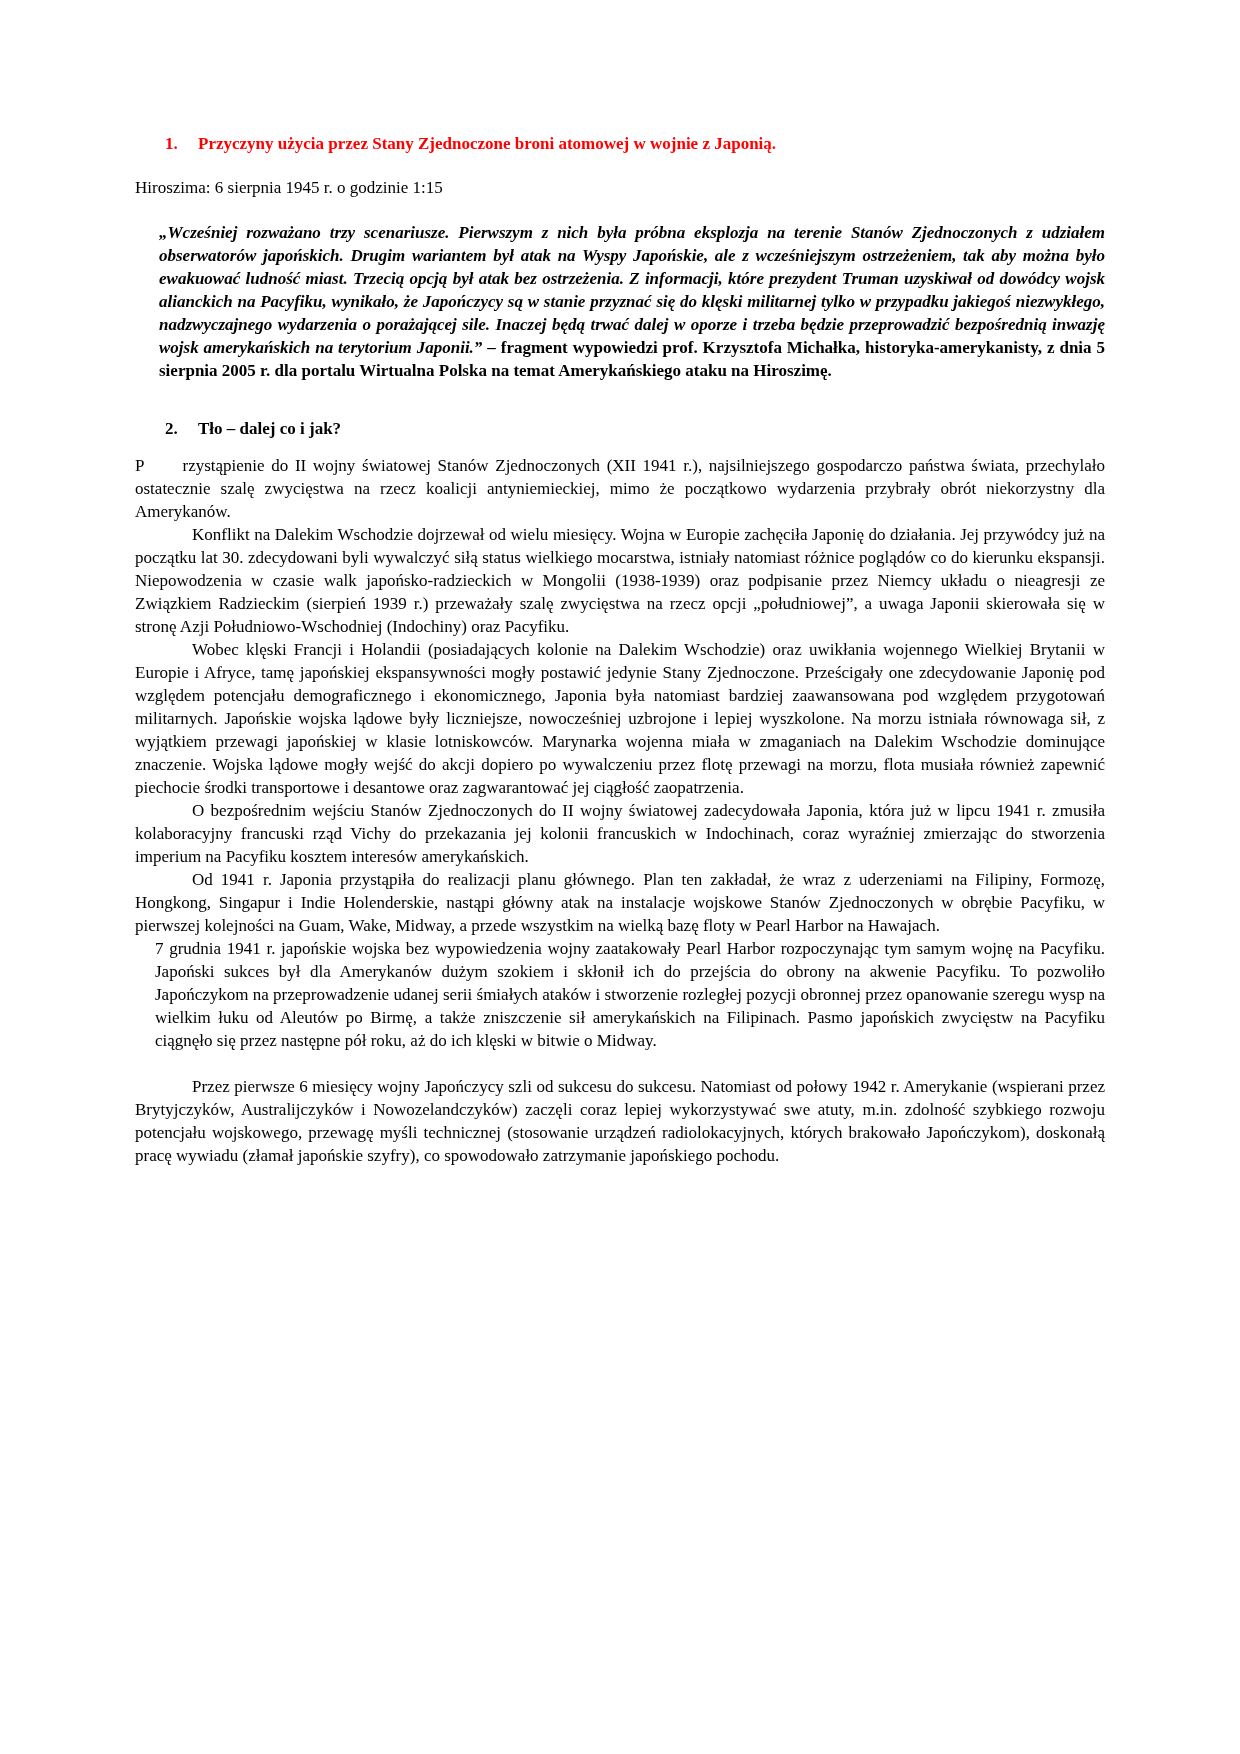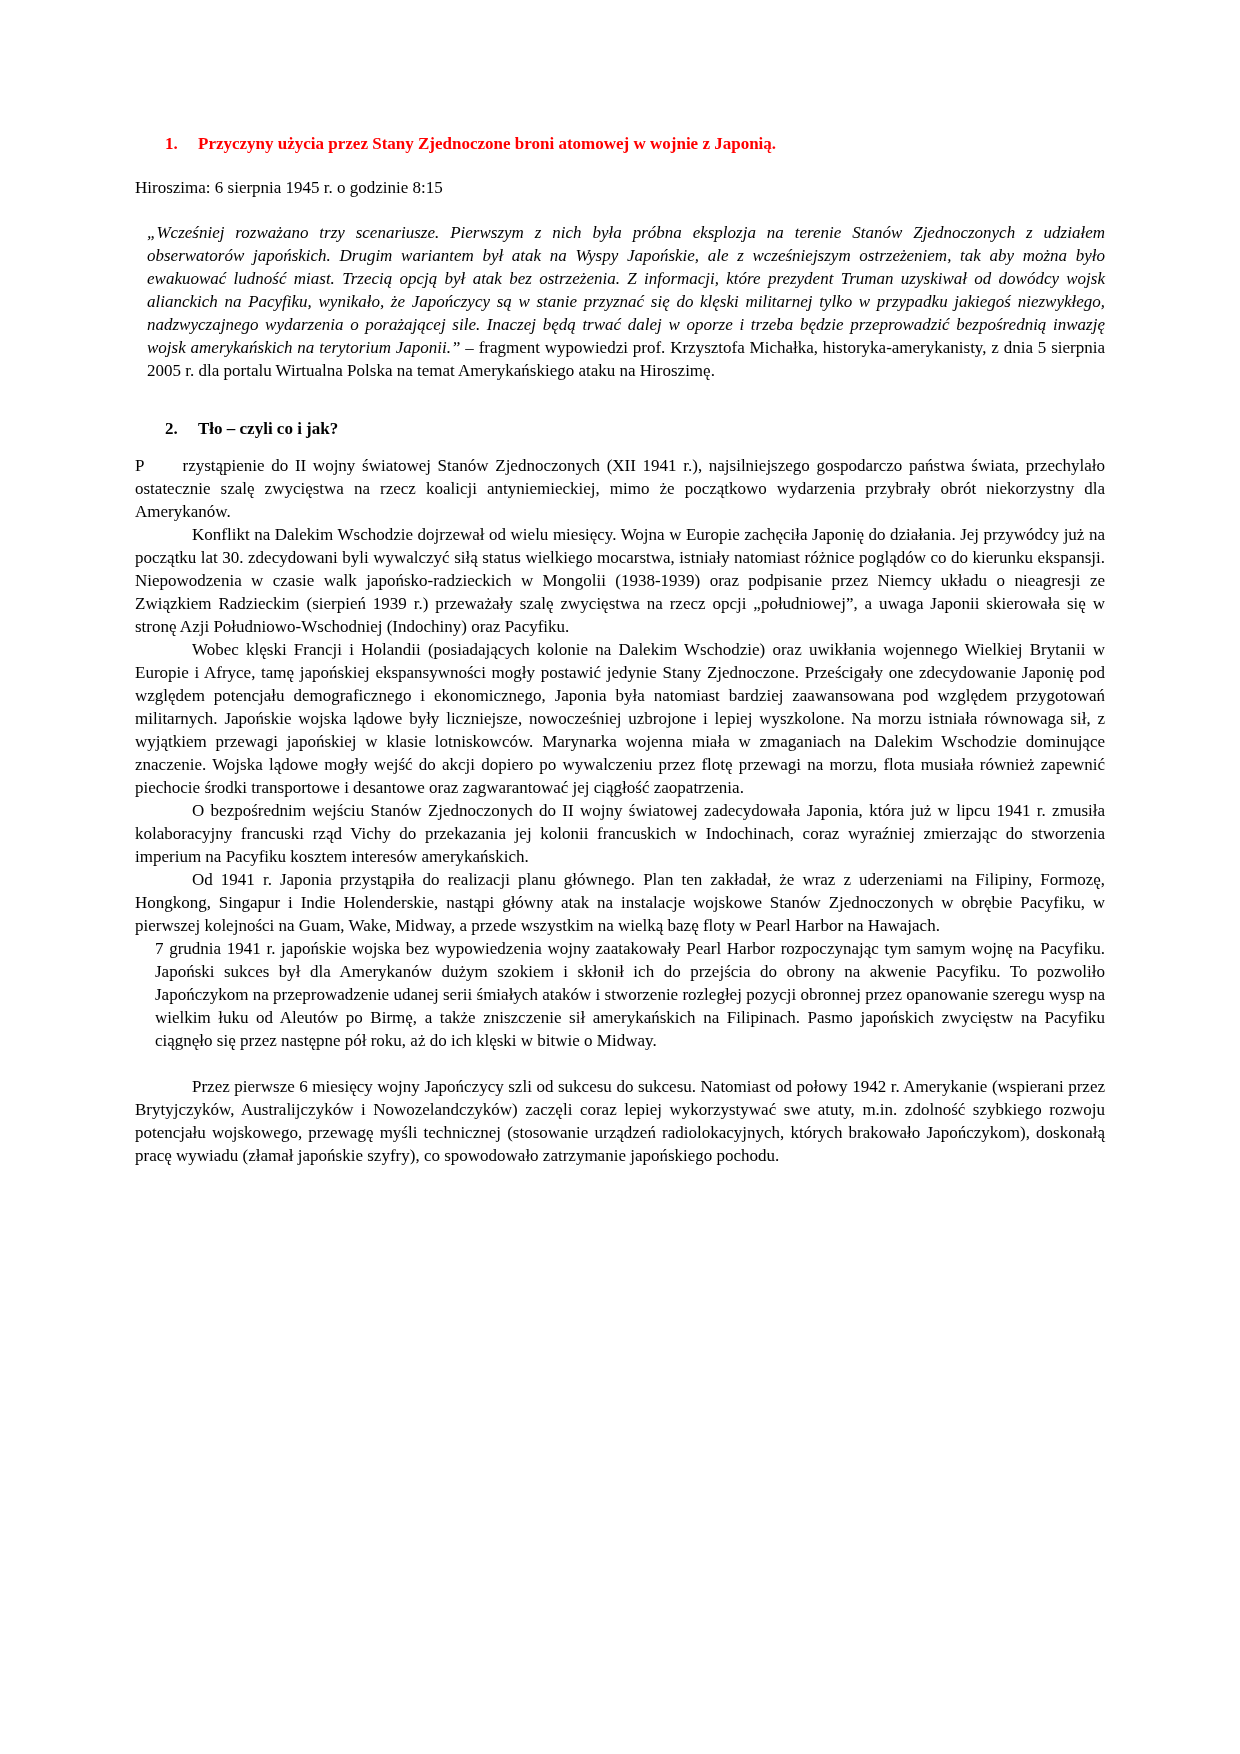--- a/index.html
+++ b/index.html
@@ -27,45 +27,45 @@
     width: 970px;
     font-size: 17px;
     line-height: 23px;
   }
   p { margin: 0; text-align: justify; }
   .plain { text-align: left; }
   .heading { font-weight: bold; margin-left: 30px; text-align: left; }
   .red-heading { color: #ff0000; margin-bottom: 21px; }
   .sub-heading { margin-bottom: 16px; }
   .h-num { display: inline-block; width: 33px; }
-  .quote { margin-left: 12px; margin-top: 22px; }
+  .quote { margin-left: 24px; margin-top: 22px; font-weight: bold; }
   .q-italic { font-style: italic; }
   .tlo-heading { margin-top: 35px; margin-bottom: 14px; }
   .indent { text-indent: 57px; }
   .block-left { margin-left: 20px; }
   .gap-top { margin-top: 23px; }
   .tab-gap { display: inline-block; width: 38px; }
 </style>
 </head>
 <body>
 
 <div class="page">
   <div class="content">
 
     <div class="heading red-heading">
       <span class="h-num">1.</span><span>Przyczyny użycia przez Stany Zjednoczone broni atomowej w wojnie z Japonią.</span>
     </div>
 
 
-    <p class="plain">Hiroszima: 6 sierpnia 1945 r. o godzinie 8:15</p>
+    <p class="plain">Hiroszima: 6 sierpnia 1945 r. o godzinie 1:15</p>
 
     <p class="quote"><span class="q-italic">„Wcześniej rozważano trzy scenariusze. Pierwszym z nich była próbna eksplozja na terenie Stanów Zjednoczonych z udziałem obserwatorów japońskich. Drugim wariantem był atak na Wyspy Japońskie, ale z wcześniejszym ostrzeżeniem, tak aby można było ewakuować ludność miast. Trzecią opcją był atak bez ostrzeżenia. Z informacji, które prezydent Truman uzyskiwał od dowódcy wojsk alianckich na Pacyfiku, wynikało, że Japończycy są w stanie przyznać się do klęski militarnej tylko w przypadku jakiegoś niezwykłego, nadzwyczajnego wydarzenia o porażającej sile. Inaczej będą trwać dalej w oporze i trzeba będzie przeprowadzić bezpośrednią inwazję wojsk amerykańskich na terytorium Japonii.”</span><span> – fragment wypowiedzi prof. Krzysztofa Michałka, historyka-amerykanisty, z dnia 5 sierpnia 2005 r. dla portalu Wirtualna Polska na temat Amerykańskiego ataku na Hiroszimę.</span></p>
 
     <div class="heading tlo-heading">
-      <span class="h-num">2.</span><span>Tło – czyli co i jak?</span>
+      <span class="h-num">2.</span><span>Tło – dalej co i jak?</span>
     </div>
 
     <p><span>P</span><span class="tab-gap"></span><span>rzystąpienie do II wojny światowej Stanów Zjednoczonych (XII 1941 r.), najsilniejszego gospodarczo państwa świata, przechylało ostatecznie szalę zwycięstwa na rzecz koalicji antyniemieckiej, mimo że początkowo wydarzenia przybrały obrót niekorzystny dla Amerykanów.</span></p>
 
     <p class="indent">Konflikt na Dalekim Wschodzie dojrzewał od wielu miesięcy. Wojna w Europie zachęciła Japonię do działania. Jej przywódcy już na początku lat 30. zdecydowani byli wywalczyć siłą status wielkiego mocarstwa, istniały natomiast różnice poglądów co do kierunku ekspansji. Niepowodzenia w czasie walk japońsko-radzieckich w Mongolii (1938-1939) oraz podpisanie przez Niemcy układu o nieagresji ze Związkiem Radzieckim (sierpień 1939 r.) przeważały szalę zwycięstwa na rzecz opcji „południowej”, a uwaga Japonii skierowała się w stronę Azji Południowo-Wschodniej (Indochiny) oraz Pacyfiku.</p>
 
     <p class="indent">Wobec klęski Francji i Holandii (posiadających kolonie na Dalekim Wschodzie) oraz uwikłania wojennego Wielkiej Brytanii w Europie i Afryce, tamę japońskiej ekspansywności mogły postawić jedynie Stany Zjednoczone. Prześcigały one zdecydowanie Japonię pod względem potencjału demograficznego i ekonomicznego, Japonia była natomiast bardziej zaawansowana pod względem przygotowań militarnych. Japońskie wojska lądowe były liczniejsze, nowocześniej uzbrojone i lepiej wyszkolone. Na morzu istniała równowaga sił, z wyjątkiem przewagi japońskiej w klasie lotniskowców. Marynarka wojenna miała w zmaganiach na Dalekim Wschodzie dominujące znaczenie. Wojska lądowe mogły wejść do akcji dopiero po wywalczeniu przez flotę przewagi na morzu, flota musiała również zapewnić piechocie środki transportowe i desantowe oraz zagwarantować jej ciągłość zaopatrzenia.</p>
 
     <p class="indent">O bezpośrednim wejściu Stanów Zjednoczonych do II wojny światowej zadecydowała Japonia, która już w lipcu 1941 r. zmusiła kolaboracyjny francuski rząd Vichy do przekazania jej kolonii francuskich w Indochinach, coraz wyraźniej zmierzając do stworzenia imperium na Pacyfiku kosztem interesów amerykańskich.</p>
 

